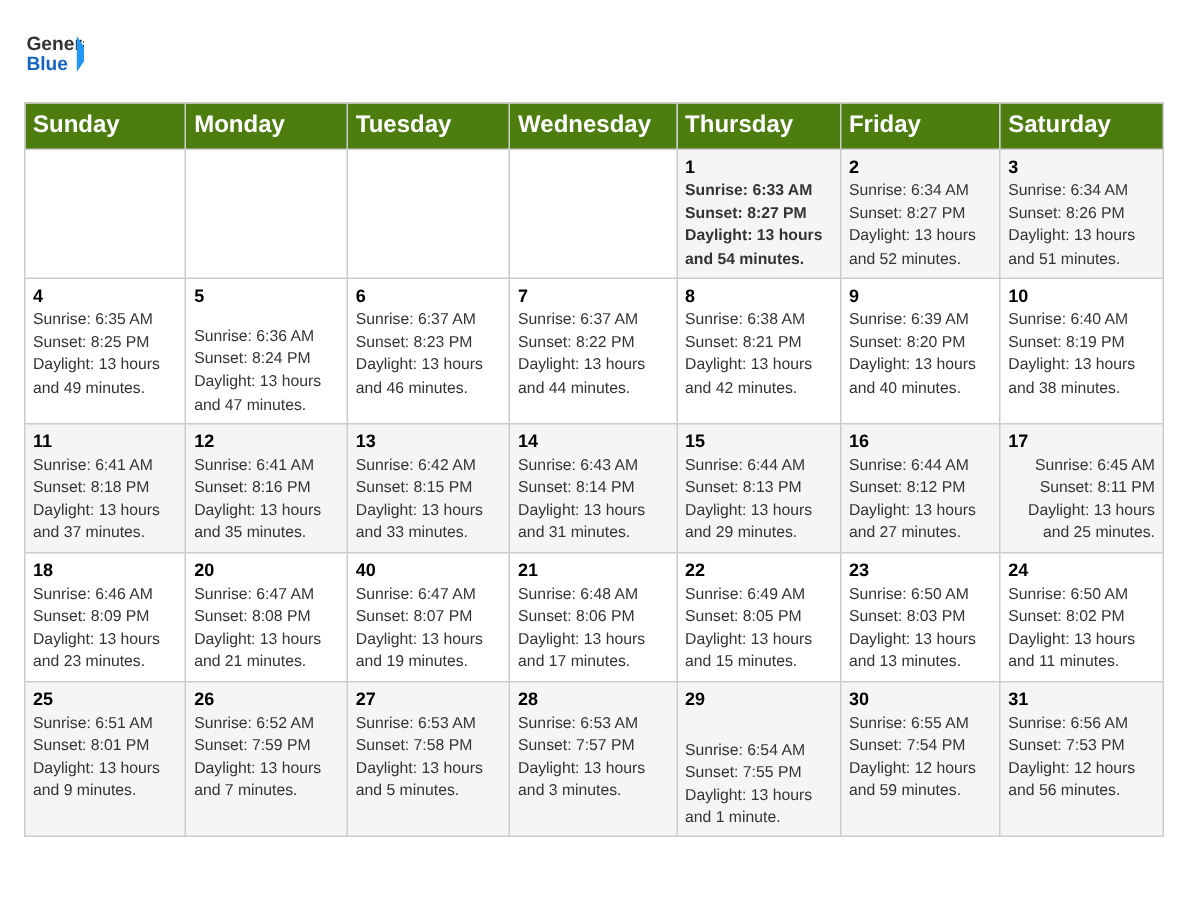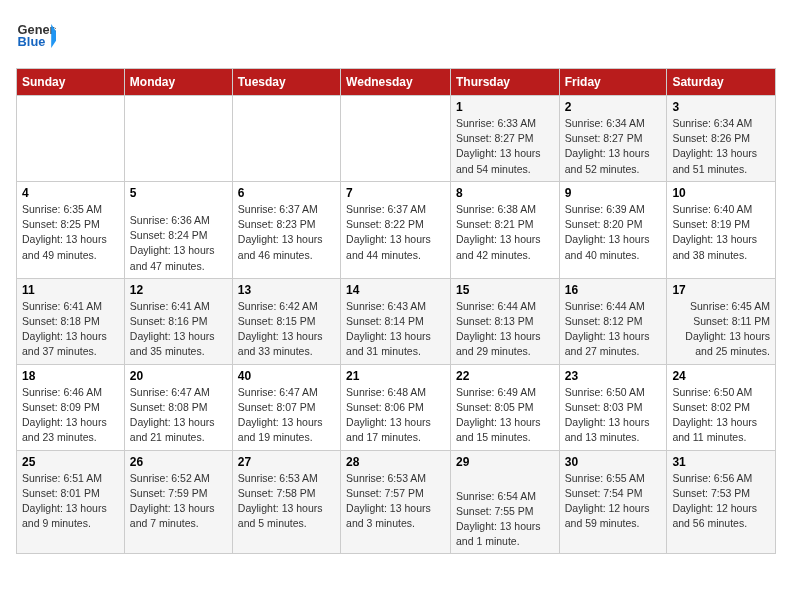--- a/index.html
+++ b/index.html
@@ -37,25 +37,25 @@
     .subtitle {
       font-size: 16px;
       color: #333;
     }
     table {
       width: 100%;
       border-collapse: collapse;
       font-size: 10.5px;
     }
     thead tr th {
-      background-color: #b91c1c;
+      background-color: #4d7c0f;
       color: #fff;
       text-align: left;
       padding: 6px 5px;
-      font-size: 12px;
+      font-size: 16px;
       border: 1px solid #ccc;
       margin-top: 10px;
     }
     tbody tr td {
       border: 1px solid #ccc;
       vertical-align: top;
       padding: 4px 5px;
       height: 80px;
       width: 113px;
     }
@@ -107,21 +107,21 @@
       </tr>
   </thead>
   <tbody id="calendar-body">
       <tr>
         <td class="empty"></td>
         <td class="empty"></td>
         <td class="empty"></td>
         <td class="empty"></td>
         <td>
           <span class="day-num">1</span>
-          <div class="cell-info" style="white-space: pre-line;">Sunrise: 6:33 AM
+          <div class="cell-info" style="white-space: pre-line; font-weight: bold;">Sunrise: 6:33 AM
 Sunset: 8:27 PM
 Daylight: 13 hours
 and 54 minutes.</div>
         </td>
         <td>
           <span class="day-num">2</span>
           <div class="cell-info" style="white-space: pre-line;">Sunrise: 6:34 AM
 Sunset: 8:27 PM
 Daylight: 13 hours
 and 52 minutes.</div>

